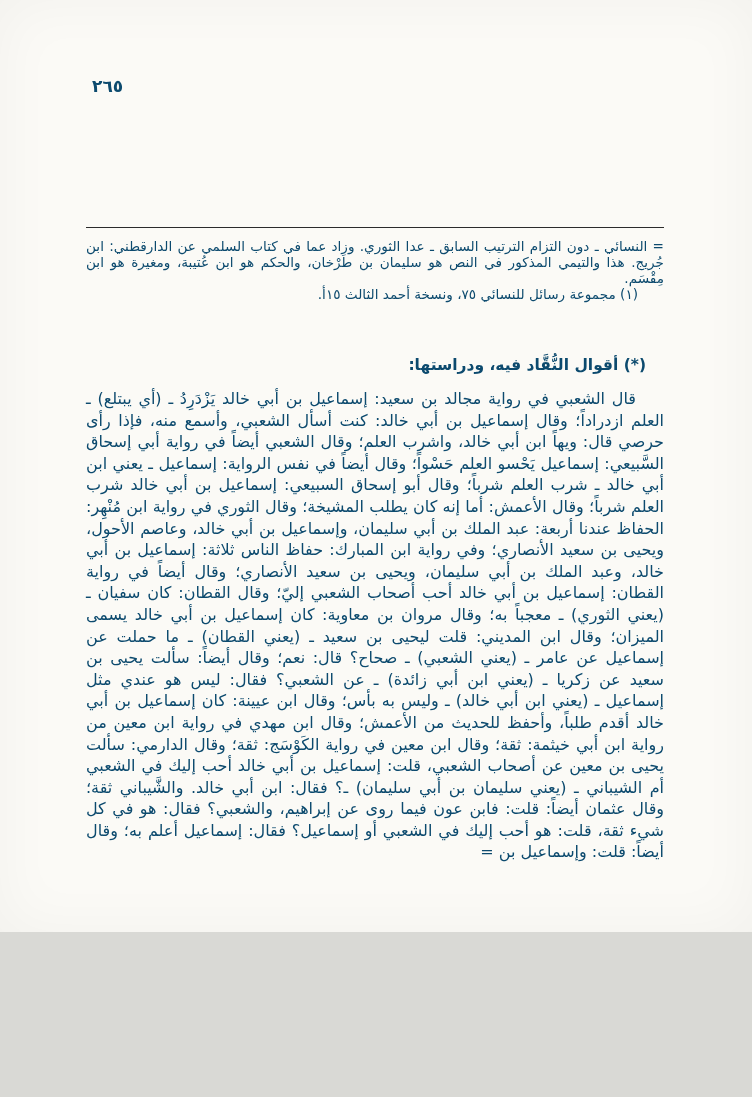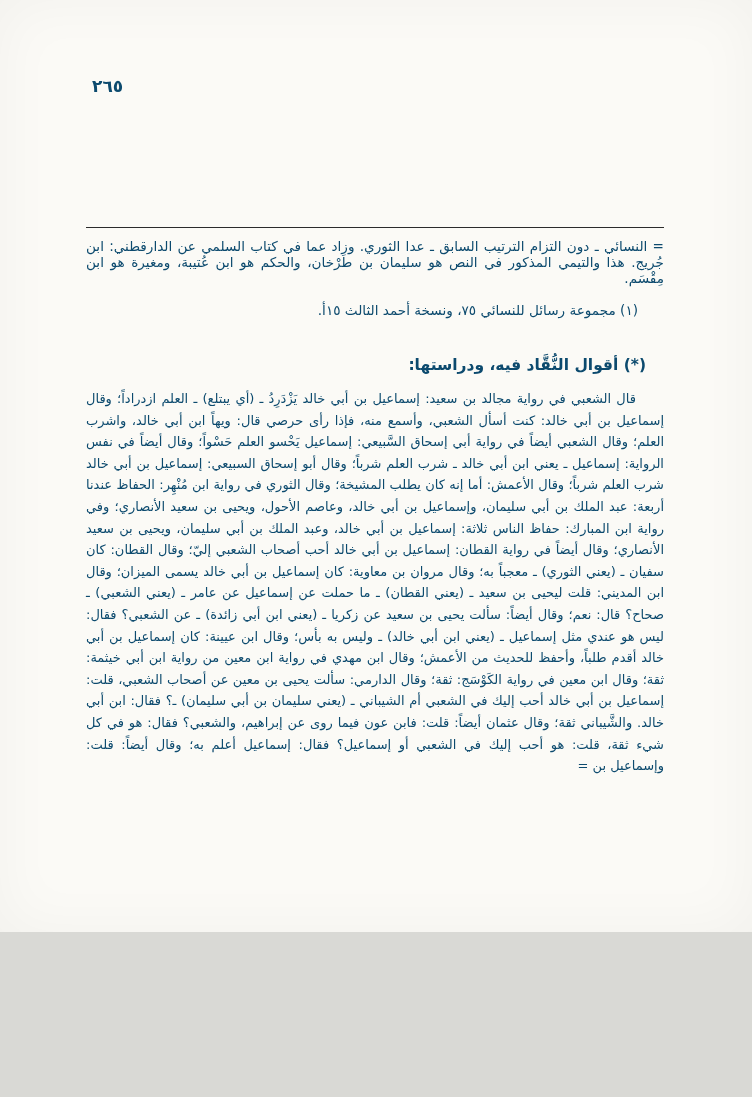--- a/index.html
+++ b/index.html
@@ -27,29 +27,29 @@
   .rule{
     position:absolute;top:227px;right:88px;width:578px;height:1px;
     background:#2b2b2b;
   }
   .footnote{
     position:absolute;top:238px;right:88px;width:578px;
     font-size:13.6px;line-height:16px;
     text-align:justify;
   }
   .footnote .note1{
-    text-align:right;text-indent:26px;margin-top:16px;
+    text-align:right;text-indent:26px;margin-top:0;
   }
   .section-heading{
     position:absolute;top:356px;right:96px;width:578px;
     font-size:15.5px;font-weight:bold;text-indent:10px;
   }
   .body-text{
     position:absolute;top:388px;right:88px;width:578px;
-    font-size:13px;line-height:21.6px;
+    font-size:16px;line-height:21.6px;
     text-align:justify;text-indent:28px;
   }
   .ink-speck{
     position:absolute;top:1047px;right:372px;
     width:3px;height:3px;border-radius:50%;background:#3a3a3a;
   }
 </style>
 </head>
 <body>
 

